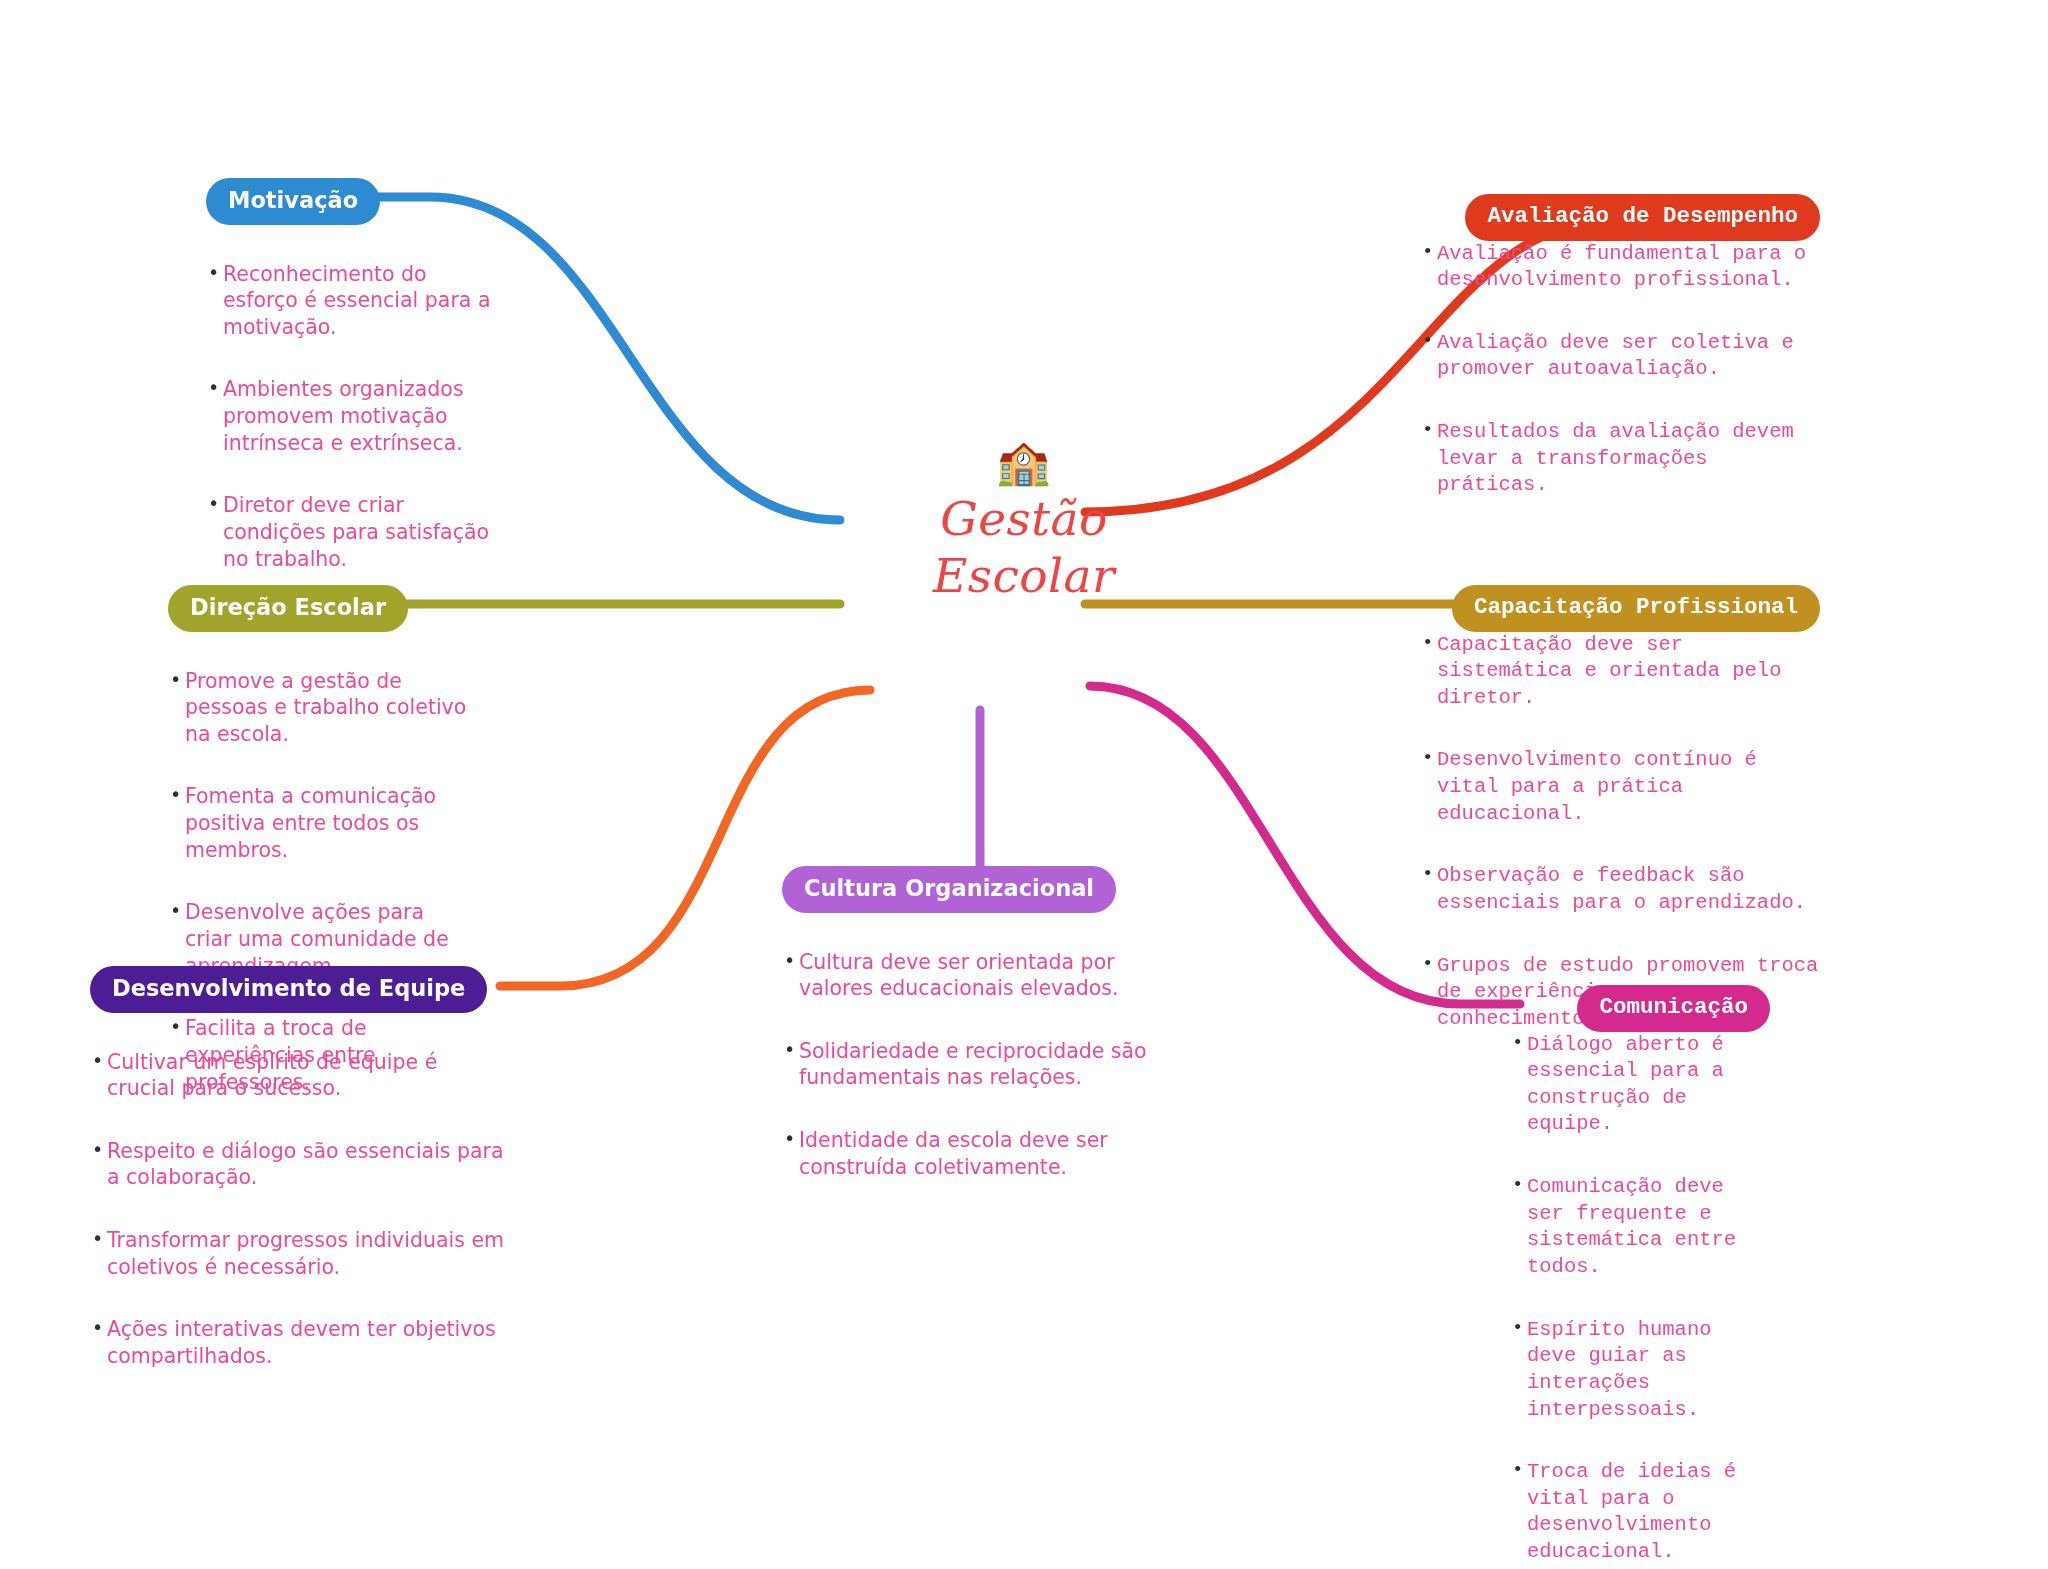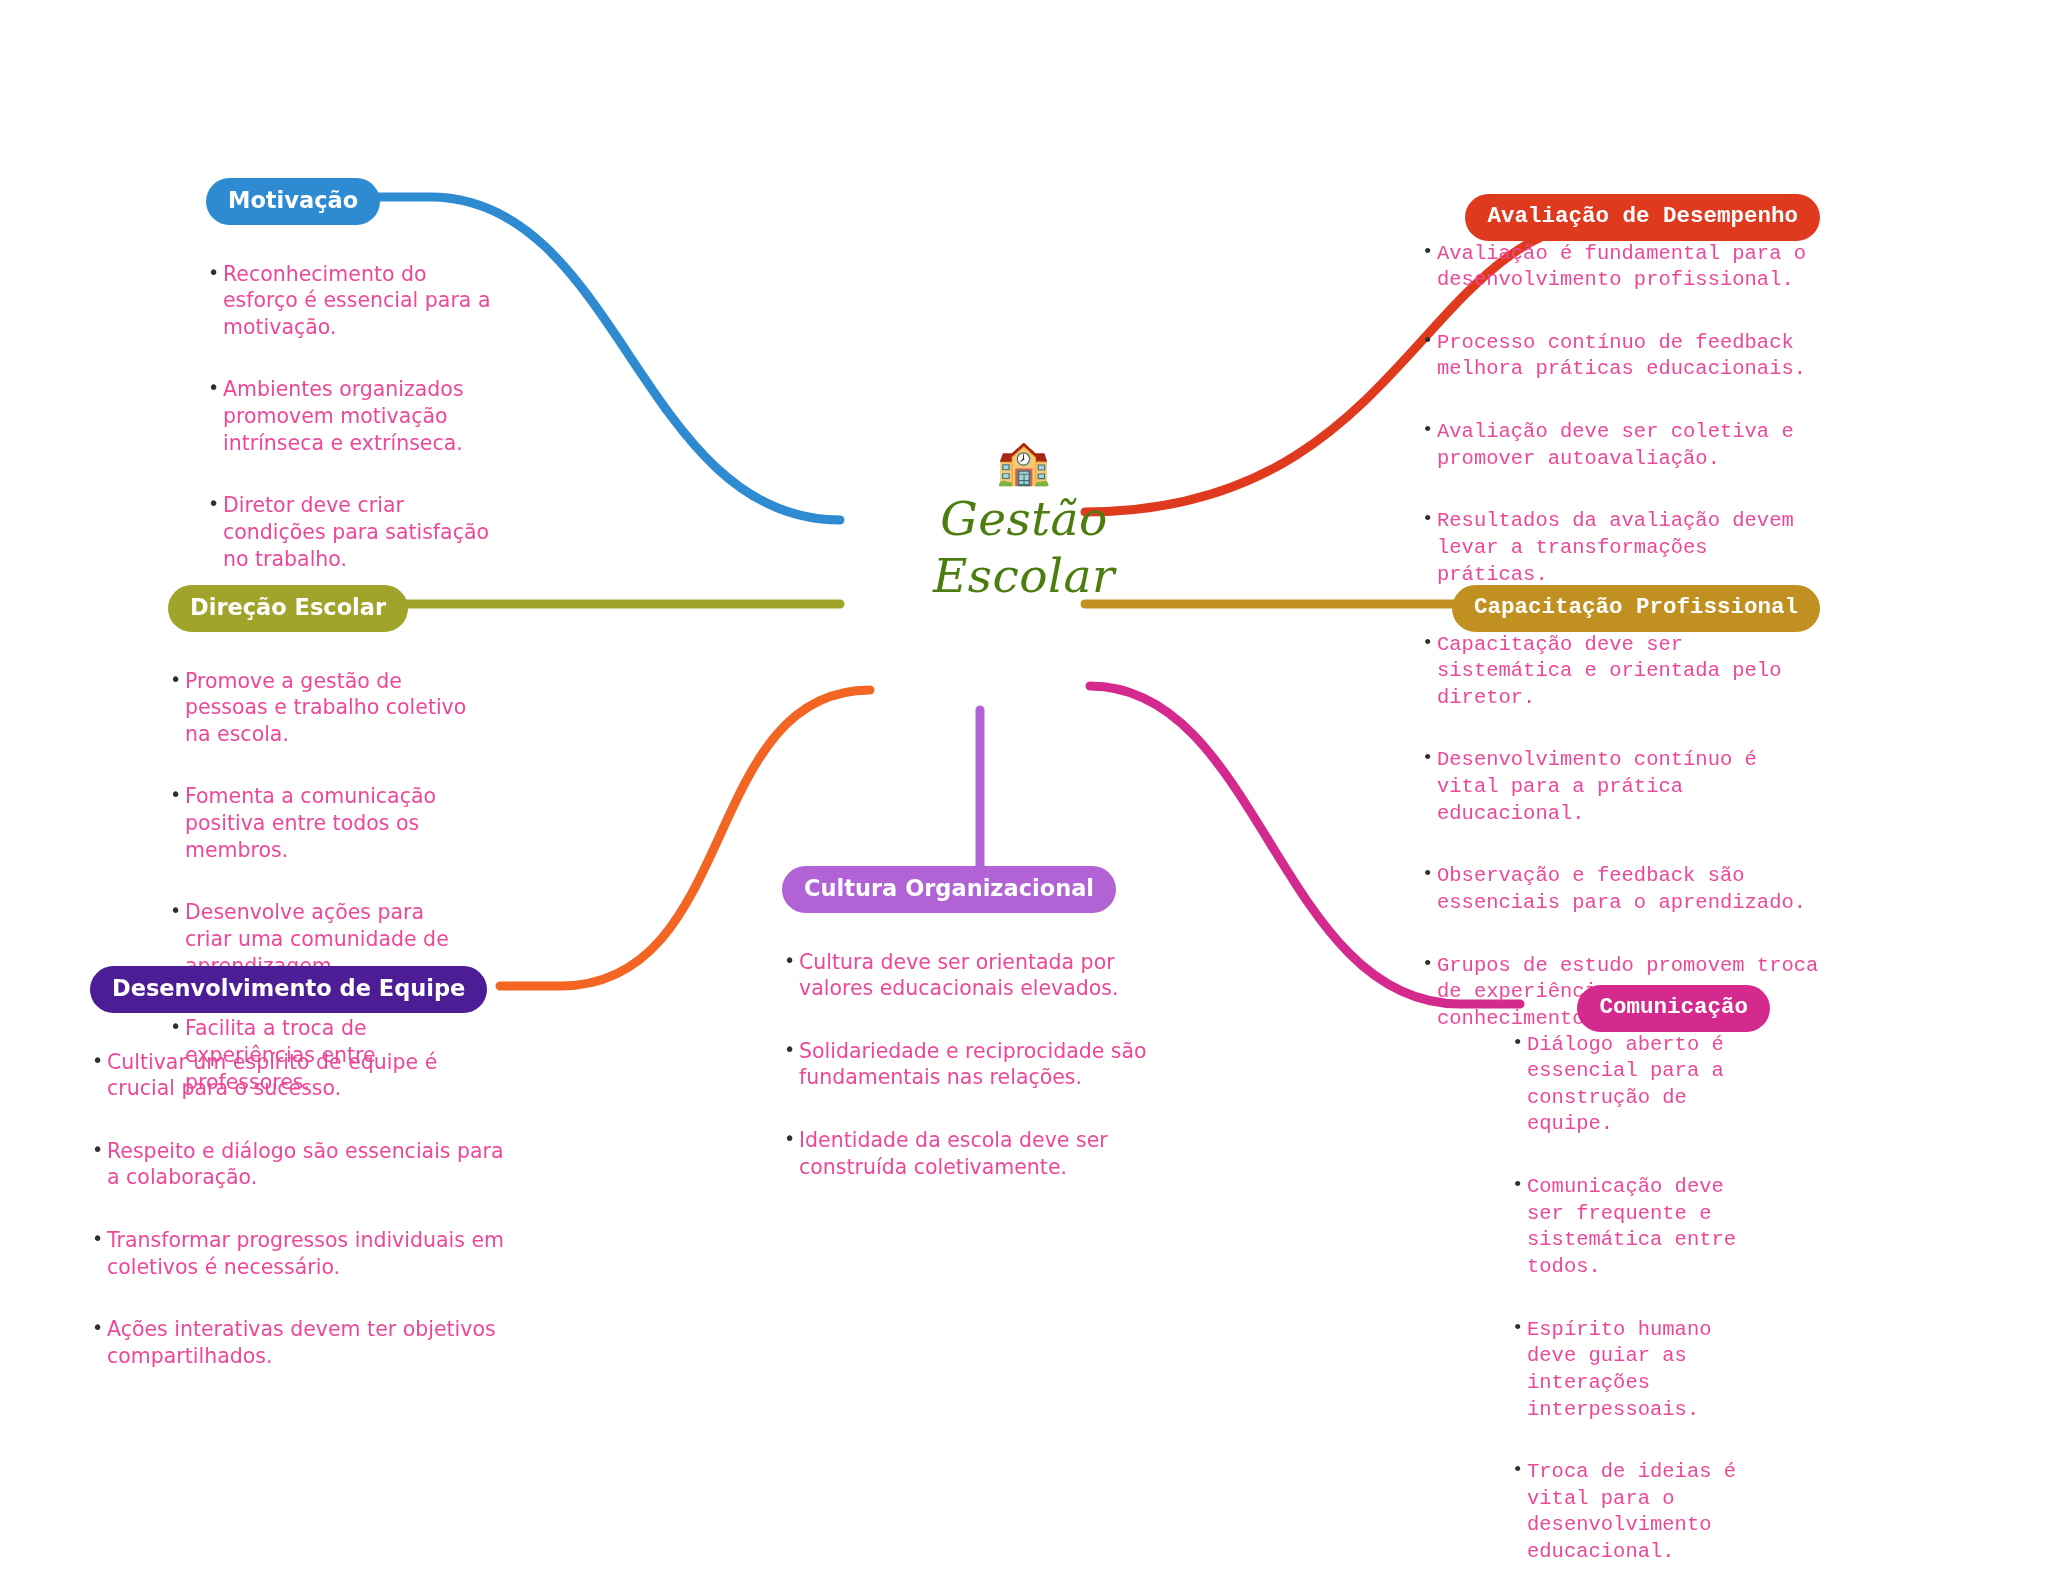--- a/index.html
+++ b/index.html
@@ -42,21 +42,21 @@
   .center-icon {
     font-size: 44px;
     line-height: 1;
     margin-bottom: 6px;
   }
   .center-title {
     font-family: "DejaVu Serif", "Liberation Serif", serif;
     font-style: italic;
     font-size: 47px;
     line-height: 1.22;
-    color: #4d7c0f;
+    color: #ef4444;
     letter-spacing: 0.5px;
   }
 
   
   .branch {
     position: absolute;
   }
   .branch-label {
     display: inline-block;
     border-radius: 999px;
@@ -182,21 +182,20 @@
         <li>Identidade da escola deve ser construída coletivamente.</li>
       </ul>
     </div>
   </div>
 
   <div class="branch align-right" id="branch-avaliacao">
     <span class="branch-label" style="background:#e03a1e">Avaliação de Desempenho</span>
     <div class="listwrap">
       <ul>
         <li>Avaliação é fundamental para o desenvolvimento profissional.</li>
-        <li>Processo contínuo de feedback melhora práticas educacionais.</li>
         <li>Avaliação deve ser coletiva e promover autoavaliação.</li>
         <li>Resultados da avaliação devem levar a transformações práticas.</li>
       </ul>
     </div>
   </div>
 
   <div class="branch align-right" id="branch-capacitacao">
     <span class="branch-label" style="background:#c09020">Capacitação Profissional</span>
     <div class="listwrap">
       <ul>

